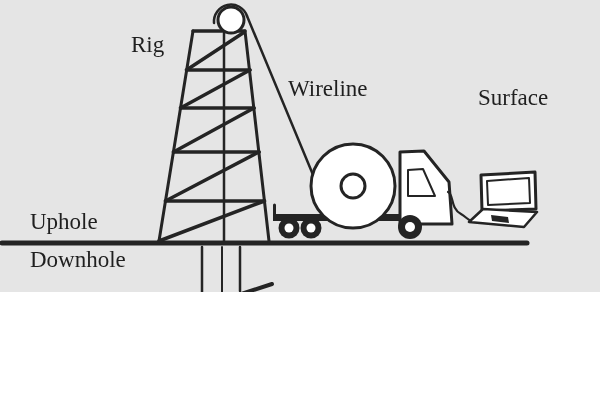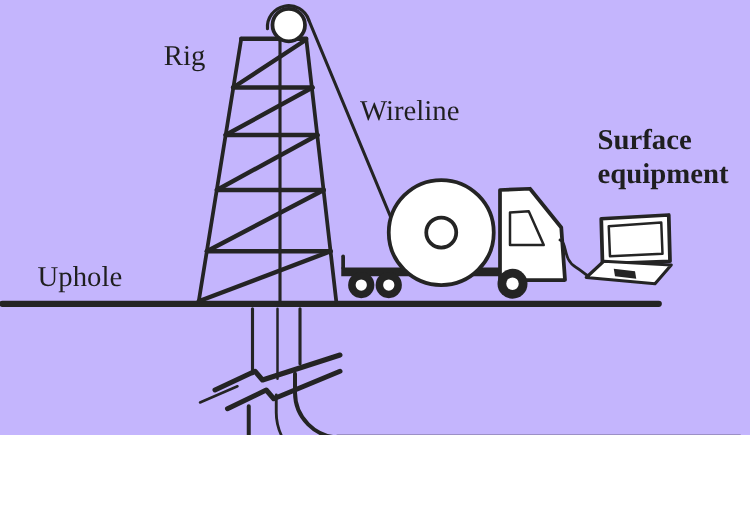--- a/index.html
+++ b/index.html
@@ -1,27 +1,27 @@
 <!DOCTYPE html>
 <html><head>
 <meta charset="utf-8">
 <style>
   html,body{margin:0;padding:0;background:#fff;}
   .canvas{
-    position:relative;width:600px;height:348px;background:#c4b5fd;
+    position:relative;width:600px;height:292px;background:#e5e5e5;
     font-family:"Liberation Serif","DejaVu Serif",serif;overflow:hidden;
   }
   .canvas svg{position:absolute;left:0;top:0;}
   .lbl{
     position:absolute;color:#1f1f1f;font-size:23px;line-height:26px;
     white-space:pre;user-select:none;
   }
   .lbl-rig{left:131px;top:32px;}
   .lbl-wireline{left:288px;top:60px;margin-top:16px;}
-  .lbl-surface{left:478px;top:98px;line-height:27px;font-weight:bold;}
+  .lbl-surface{left:478px;top:84px;line-height:27px;}
   .lbl-uphole{left:30px;top:209px;}
   .lbl-downhole{left:30px;top:247px;}
   .lbl-tool{left:358px;top:314px;}
 </style>
 </head>
 <body>
 
 <div class="canvas">
 
   <svg width="600" height="412" viewBox="0 0 600 412" stroke="#242424" fill="none" stroke-linecap="round" stroke-linejoin="round">
@@ -113,15 +113,16 @@
         <circle cx="367" cy="362" r="7.5"></circle>
         <circle cx="510" cy="362" r="7.5"></circle>
         <circle cx="418" cy="400" r="7.5"></circle>
         <circle cx="550" cy="401" r="7.5"></circle>
       </g>
     </g>
   </svg>
 
   <div class="lbl lbl-rig">Rig</div>
   <div class="lbl lbl-wireline">Wireline</div>
-  <div class="lbl lbl-surface"><span>Surface</span><br><span>equipment</span></div>
+  <div class="lbl lbl-surface"><span>Surface</span><br></div>
   <div class="lbl lbl-uphole">Uphole</div>
+  <div class="lbl lbl-downhole">Downhole</div>
 </div>
 
 </body></html>

